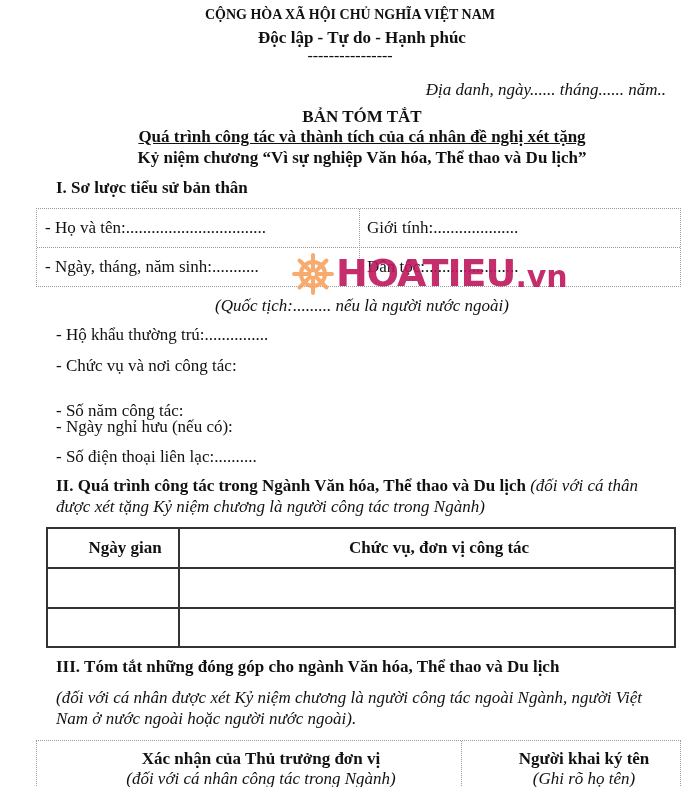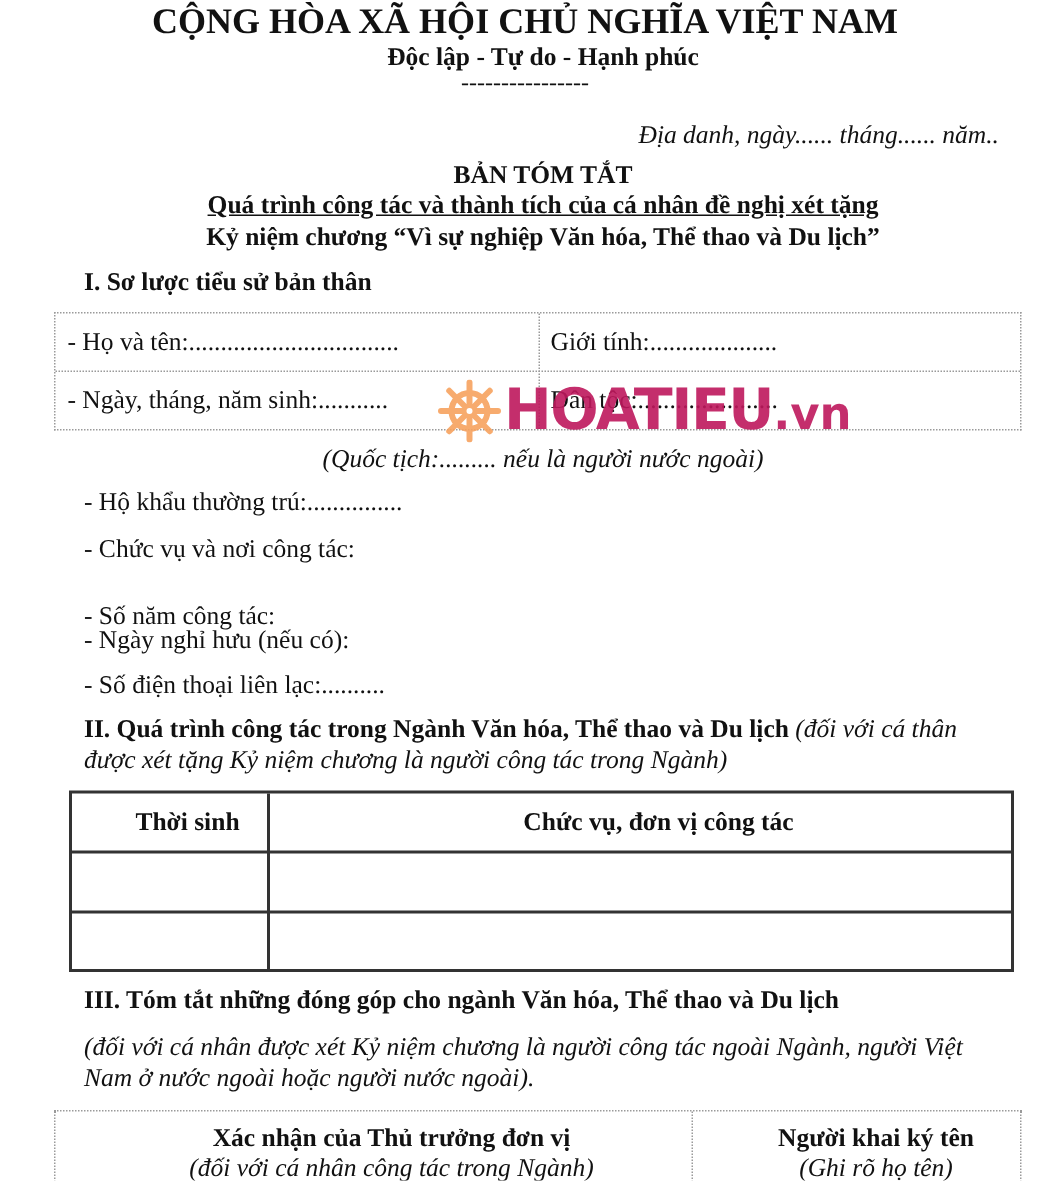--- a/index.html
+++ b/index.html
@@ -4,21 +4,21 @@
 <style>
   html, body { margin:0; padding:0; background:#ffffff; }
   body { width:700px; height:787px; overflow:hidden; position:relative;
          font-family:"Liberation Serif", "DejaVu Serif", serif; color:#111; }
   .abs { position:absolute; }
   .center { left:0; width:700px; text-align:center; }
   .b { font-weight:bold; }
   .i { font-style:italic; }
   .t16 { font-size:16px; }
   .t17 { font-size:17px;margin-left:12px; }
-  .t18 { font-size:24px; }
+  .t18 { font-size:14px; }
   .line { white-space:nowrap; line-height:20px; }
 
   
   .dtable { position:absolute; border:1px dotted #9a9a9a; box-sizing:border-box; }
   .dtable .hline { position:absolute; left:0; right:0; border-top:1px dotted #9a9a9a; }
   .dtable .vline { position:absolute; top:0; bottom:0; border-left:1px dotted #9a9a9a; }
   .cell-text { position:absolute; font-size:17px; white-space:nowrap; }
 
   
   .stable { position:absolute; border:2px solid #333; box-sizing:border-box; }
@@ -86,21 +86,21 @@
 <div class="abs line t17" style="top:476px; left:44px;">
   <span class="b">II. Quá trình công tác trong Ngành Văn hóa, Thể thao và Du lịch</span>
   <span class="i">(đối với cá thân</span>
 </div>
 <div class="abs line i t17" style="top:497px; left:44px;">được xét tặng Kỷ niệm chương là người công tác trong Ngành)</div>
 
 <div class="stable" style="left:46px; top:527px; width:630px; height:121px;">
   <div class="hline" style="top:38px;"></div>
   <div class="hline" style="top:78px;"></div>
   <div class="vline" style="left:130px;"></div>
-  <div class="abs b t17" style="left:0; width:130px; top:9px; text-align:center; line-height:20px;">Thời sinh</div>
+  <div class="abs b t17" style="left:0; width:130px; top:9px; text-align:center; line-height:20px;">Ngày gian</div>
   <div class="abs b t17" style="left:132px; width:494px; top:9px; text-align:center; line-height:20px;">Chức vụ, đơn vị công tác</div>
   <div class="abs" style="left:0; width:130px; top:40px; height:36px;"></div>
   <div class="abs" style="left:132px; width:494px; top:40px; height:36px;"></div>
   <div class="abs" style="left:0; width:130px; top:80px; height:36px;"></div>
   <div class="abs" style="left:132px; width:494px; top:80px; height:36px;"></div>
 </div>
 
 <div class="abs line b t17" style="top:657px; left:44px;">III. Tóm tắt những đóng góp cho ngành Văn hóa, Thể thao và Du lịch</div>
 <div class="abs line i t17" style="top:688px; left:44px;">(đối với cá nhân được xét Kỷ niệm chương là người công tác ngoài Ngành, người Việt</div>
 <div class="abs line i t17" style="top:709px; left:44px;">Nam ở nước ngoài hoặc người nước ngoài).</div>

